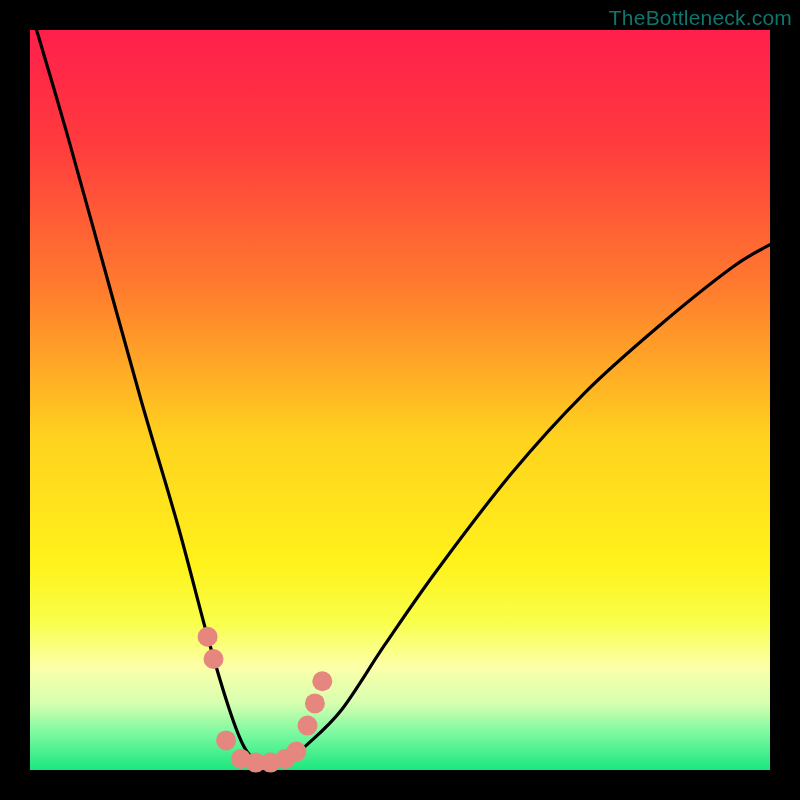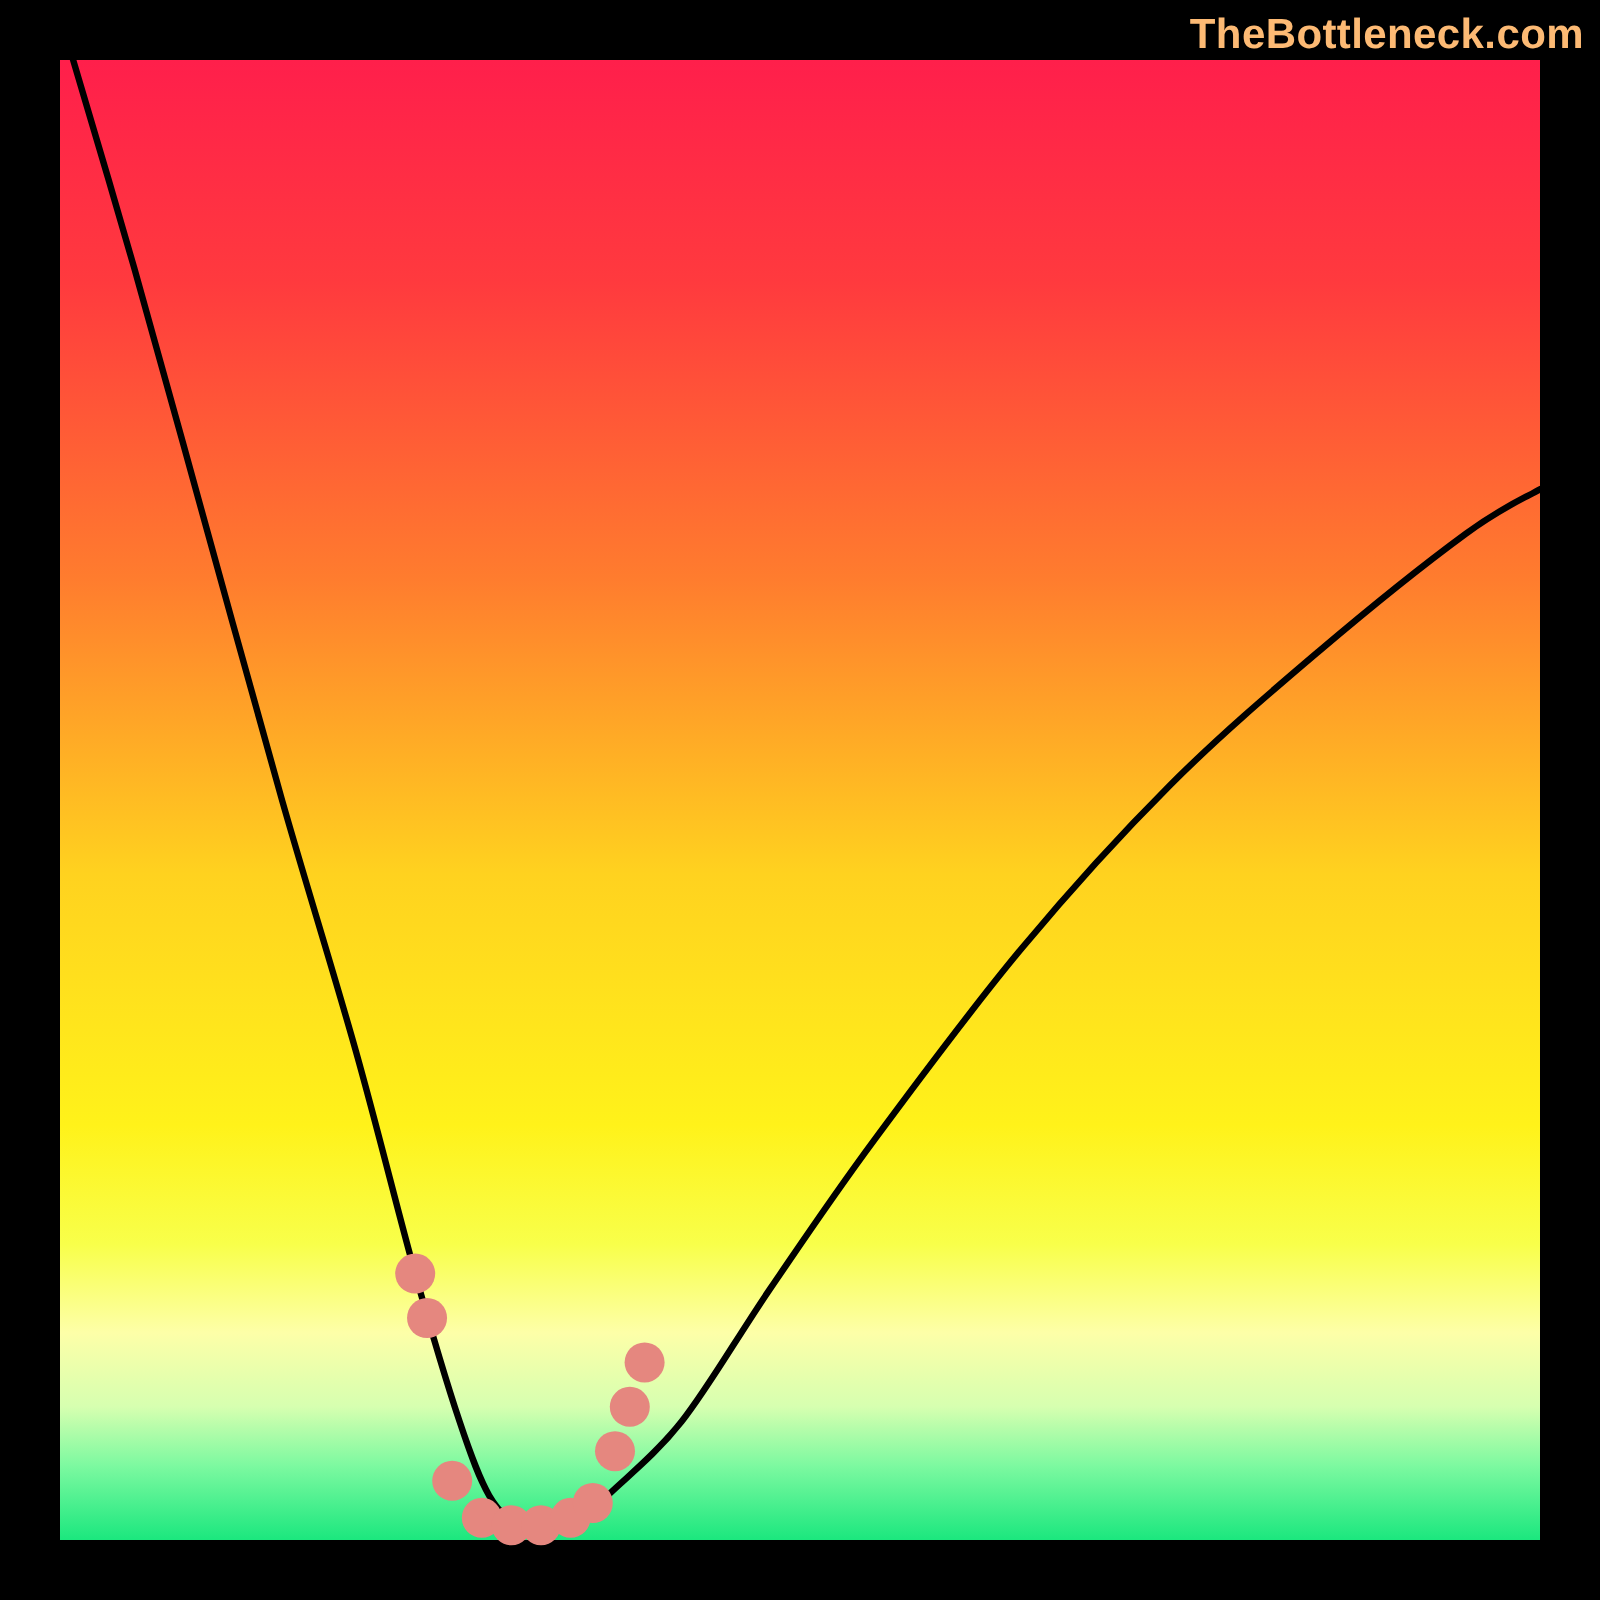--- a/index.html
+++ b/index.html
@@ -21,23 +21,23 @@
   }
   .gradient {
     position: absolute;
     left: 0; top: 0;
     width: 100%; height: 100%;
   }
   .watermark {
     position: absolute;
     top: 6px;
     right: 8px;
-    color: #fdba74;
+    color: #0f766e;
     font-size: 21px;
-    font-weight: 700;
+    font-weight: 400;
     letter-spacing: 0.2px;
   }
   svg.curve {
     position: absolute;
     left: 0; top: 0;
     width: 800px;
     height: 800px;
     pointer-events: none;
   }
 </style>

